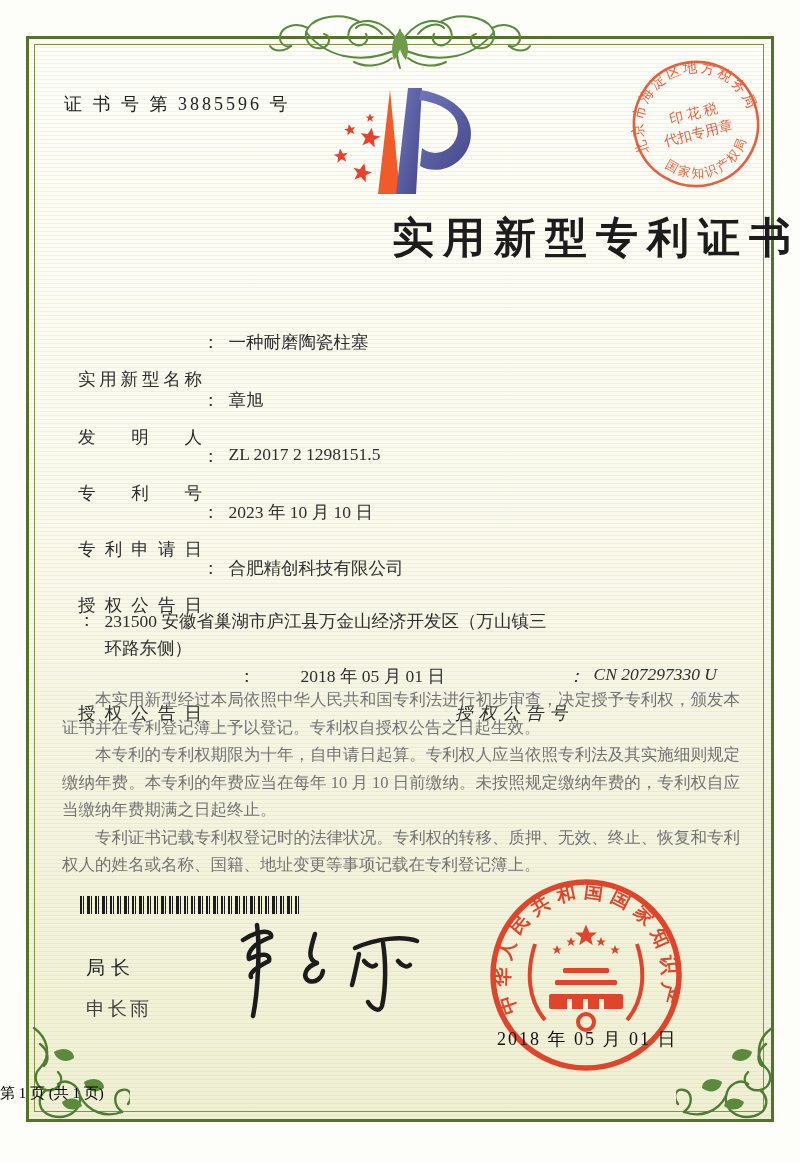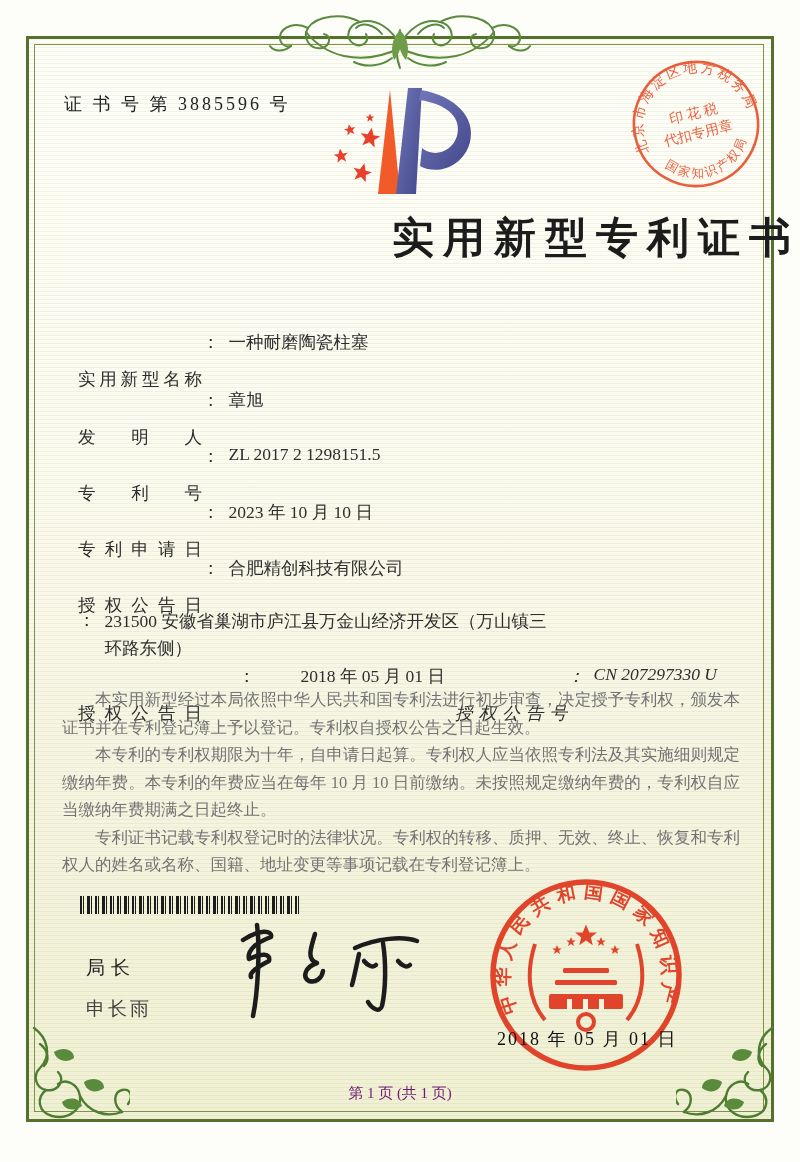--- a/index.html
+++ b/index.html
@@ -46,21 +46,21 @@
     position:absolute; left:62px; top:686px; width:678px;
     font-size:16.5px; line-height:27.5px; text-align:justify; color:#737373;
   }
   .paragraphs p{ margin:0; text-indent:2em; }
   .barcode{ position:absolute; left:80px; top:896px; }
   .sig-title{ position:absolute; left:86px; top:955px; font-size:19px; letter-spacing:6px; color:#222;}
   .sig-name{ position:absolute; left:86px; top:996px; font-size:19px; letter-spacing:3px; color:#404040;}
   .signature-svg{ position:absolute; left:205px; top:916px; }
   .office-seal{ position:absolute; left:483px; top:872px; opacity:0.95;}
   .seal-date{ position:absolute; left:497px; top:1027px; font-size:18px; letter-spacing:2px; color:#111; z-index:5;}
-  .footer{ position:absolute; left:0; top:1084px; width:100%; text-align:center; font-size:15px; color:#701a75;}
+  .footer{ position:absolute; left:0; top:1084px; width:100%; font-size:15px; color:#000000;}
   .ornament-top{ position:absolute; left:268px; top:10px; }
   .corner-bl{ position:absolute; left:26px; top:1024px; }
   .corner-br{ position:absolute; left:676px; top:1024px; transform:scaleX(-1); }
   .seal-text{ fill:#e8522e; }
   .seal-text-bottom{ fill:#e8522e; }
 </style>
 </head>
 <body>
 
 <div class="page">

